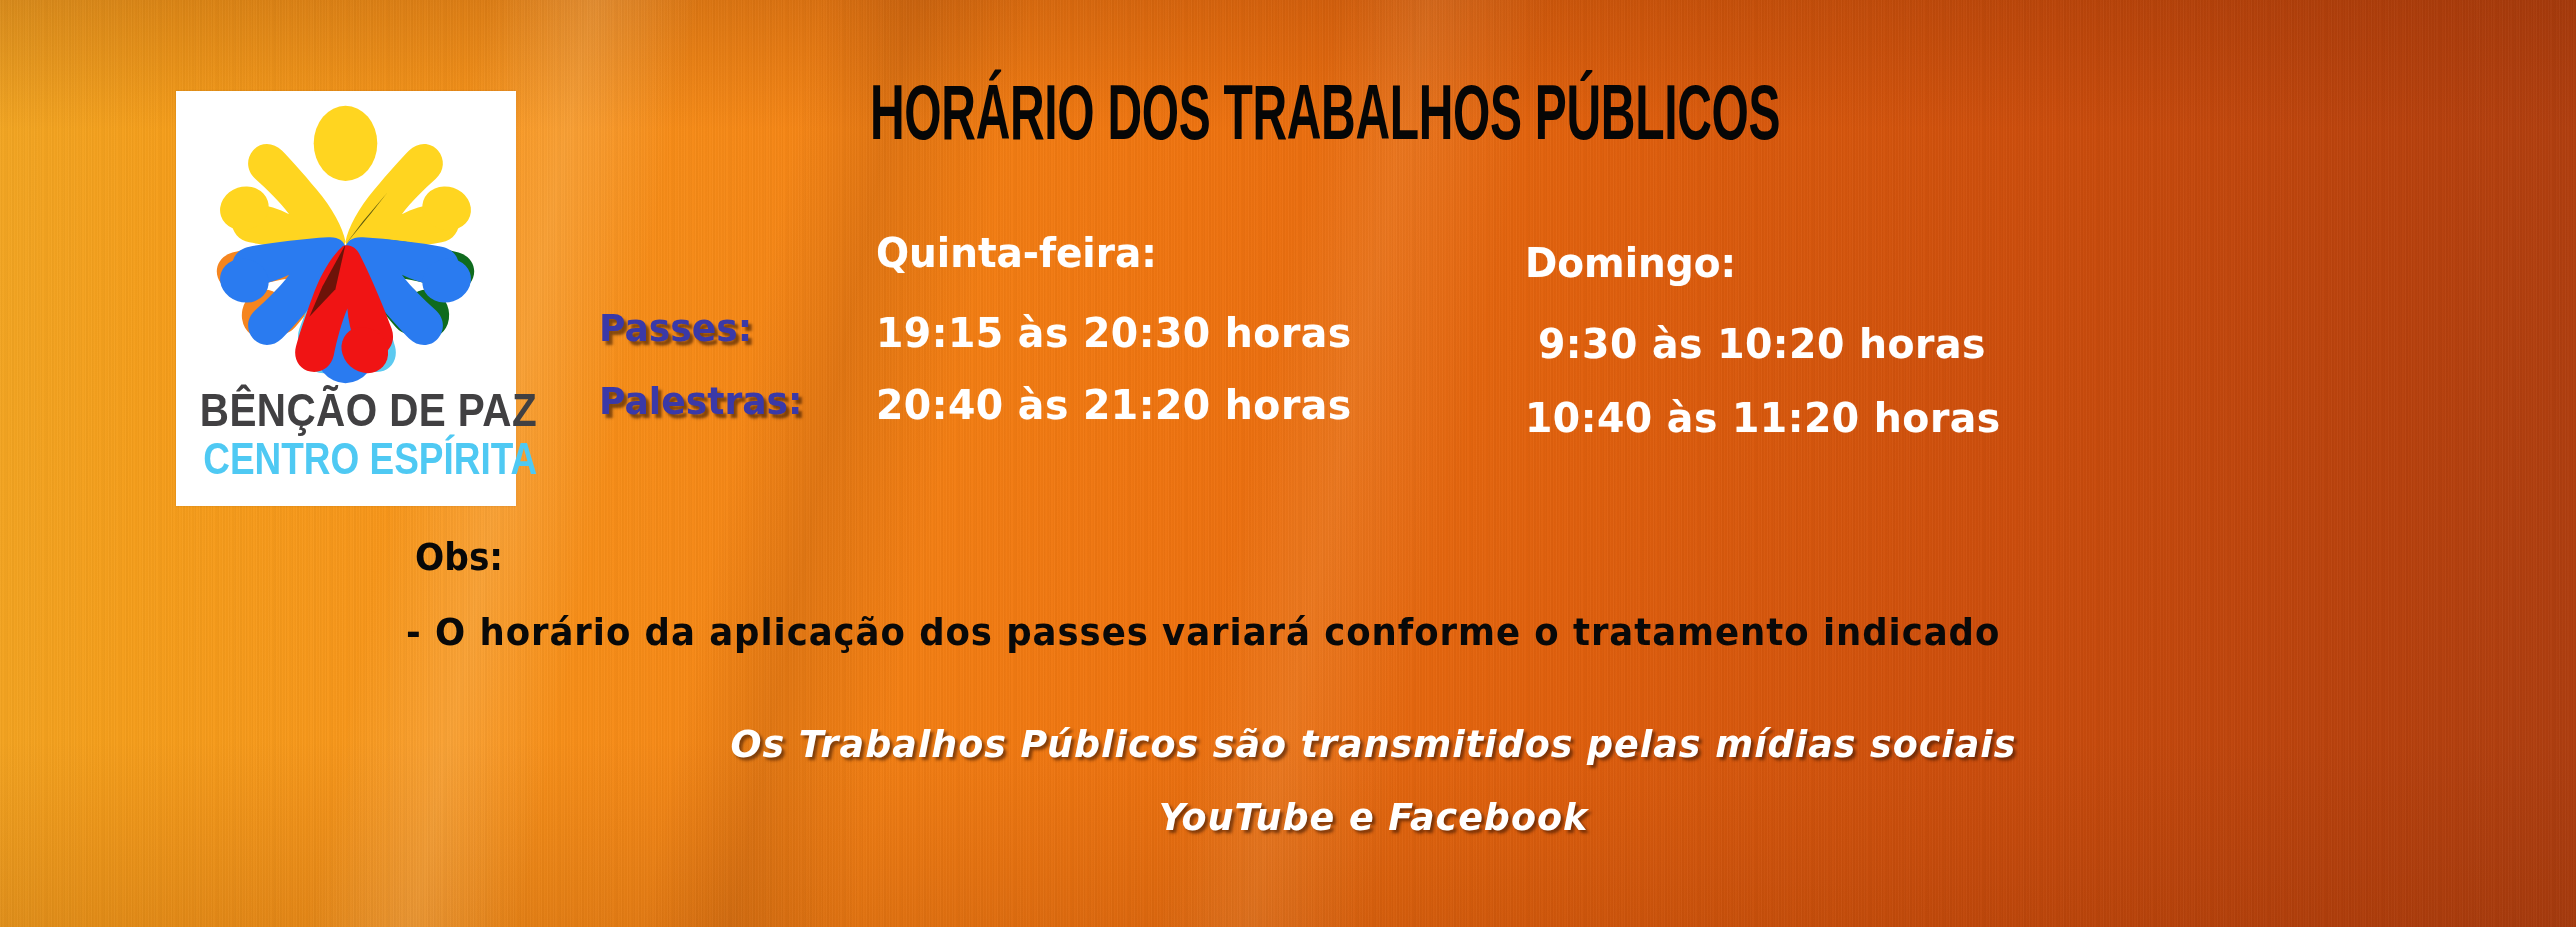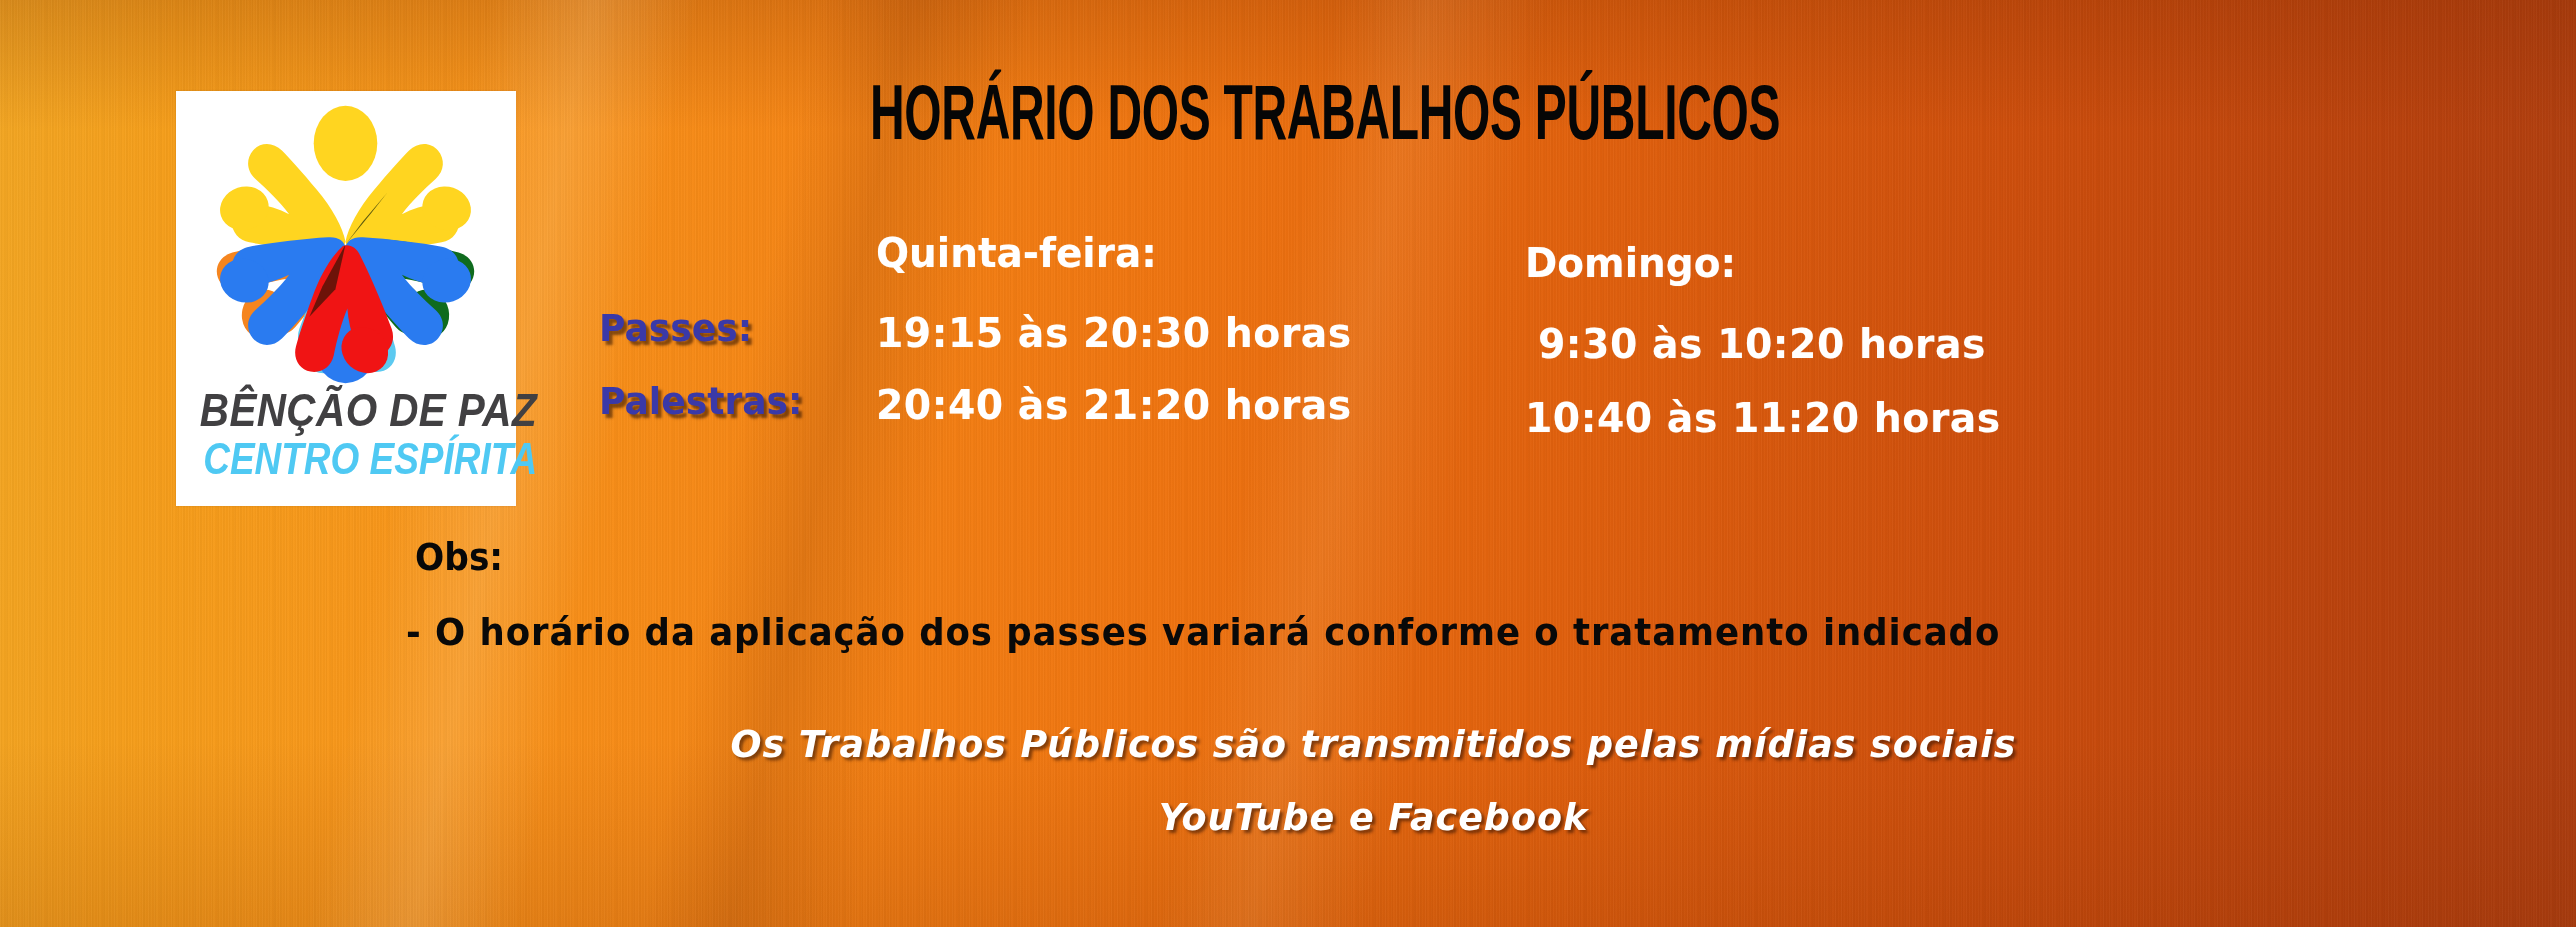--- a/index.html
+++ b/index.html
@@ -58,21 +58,20 @@
 
   
   #logo-card {
     position: absolute;
     left: 176px;
     top: 91px;
     width: 340px;
     height: 415px;
     background: #ffffff;
     box-shadow: 0 0 2.1px rgba(0,0,0,0.12);
-    font-style: italic;
   }
   #logo-mark {
     position: absolute;
     left: 14.4px;
     top: 9.3px;
     width: 311px;
     height: 289px;
   }
   #logo-mark svg { display: block; width: 100%; height: 100%; }
 

